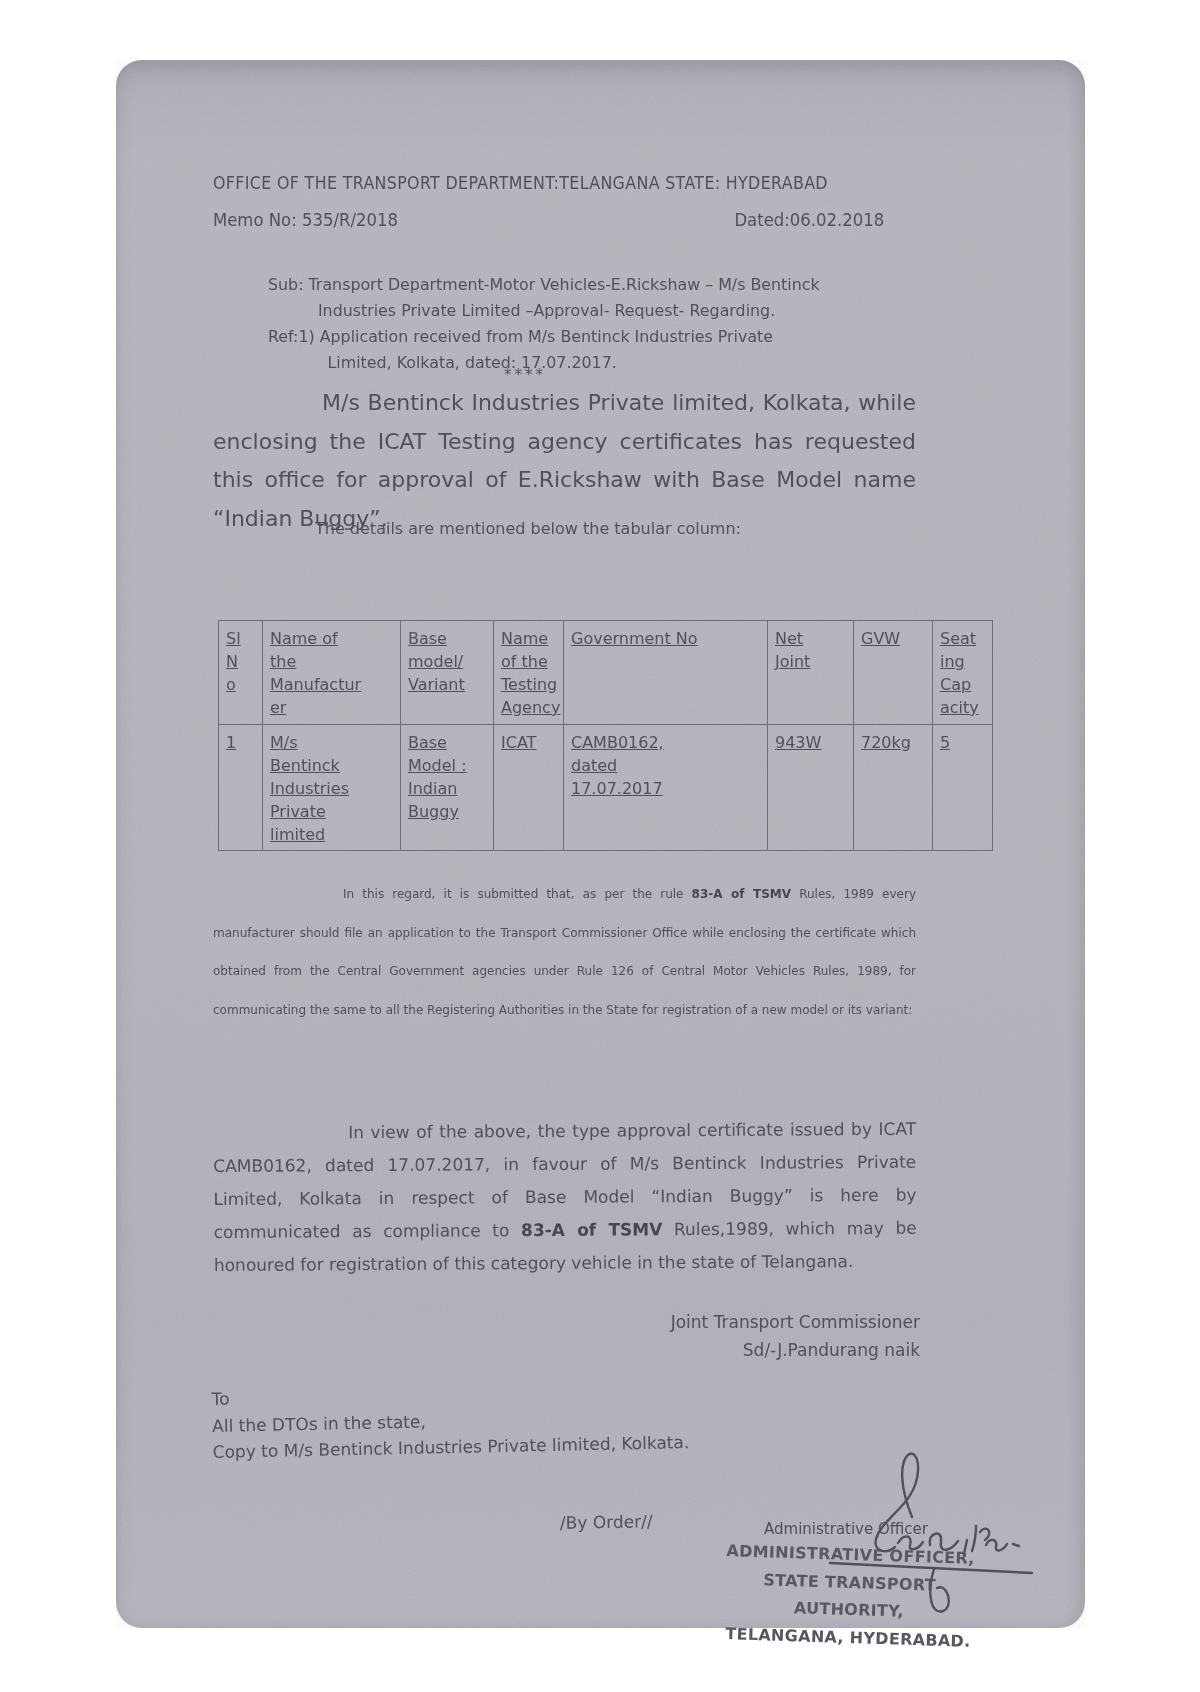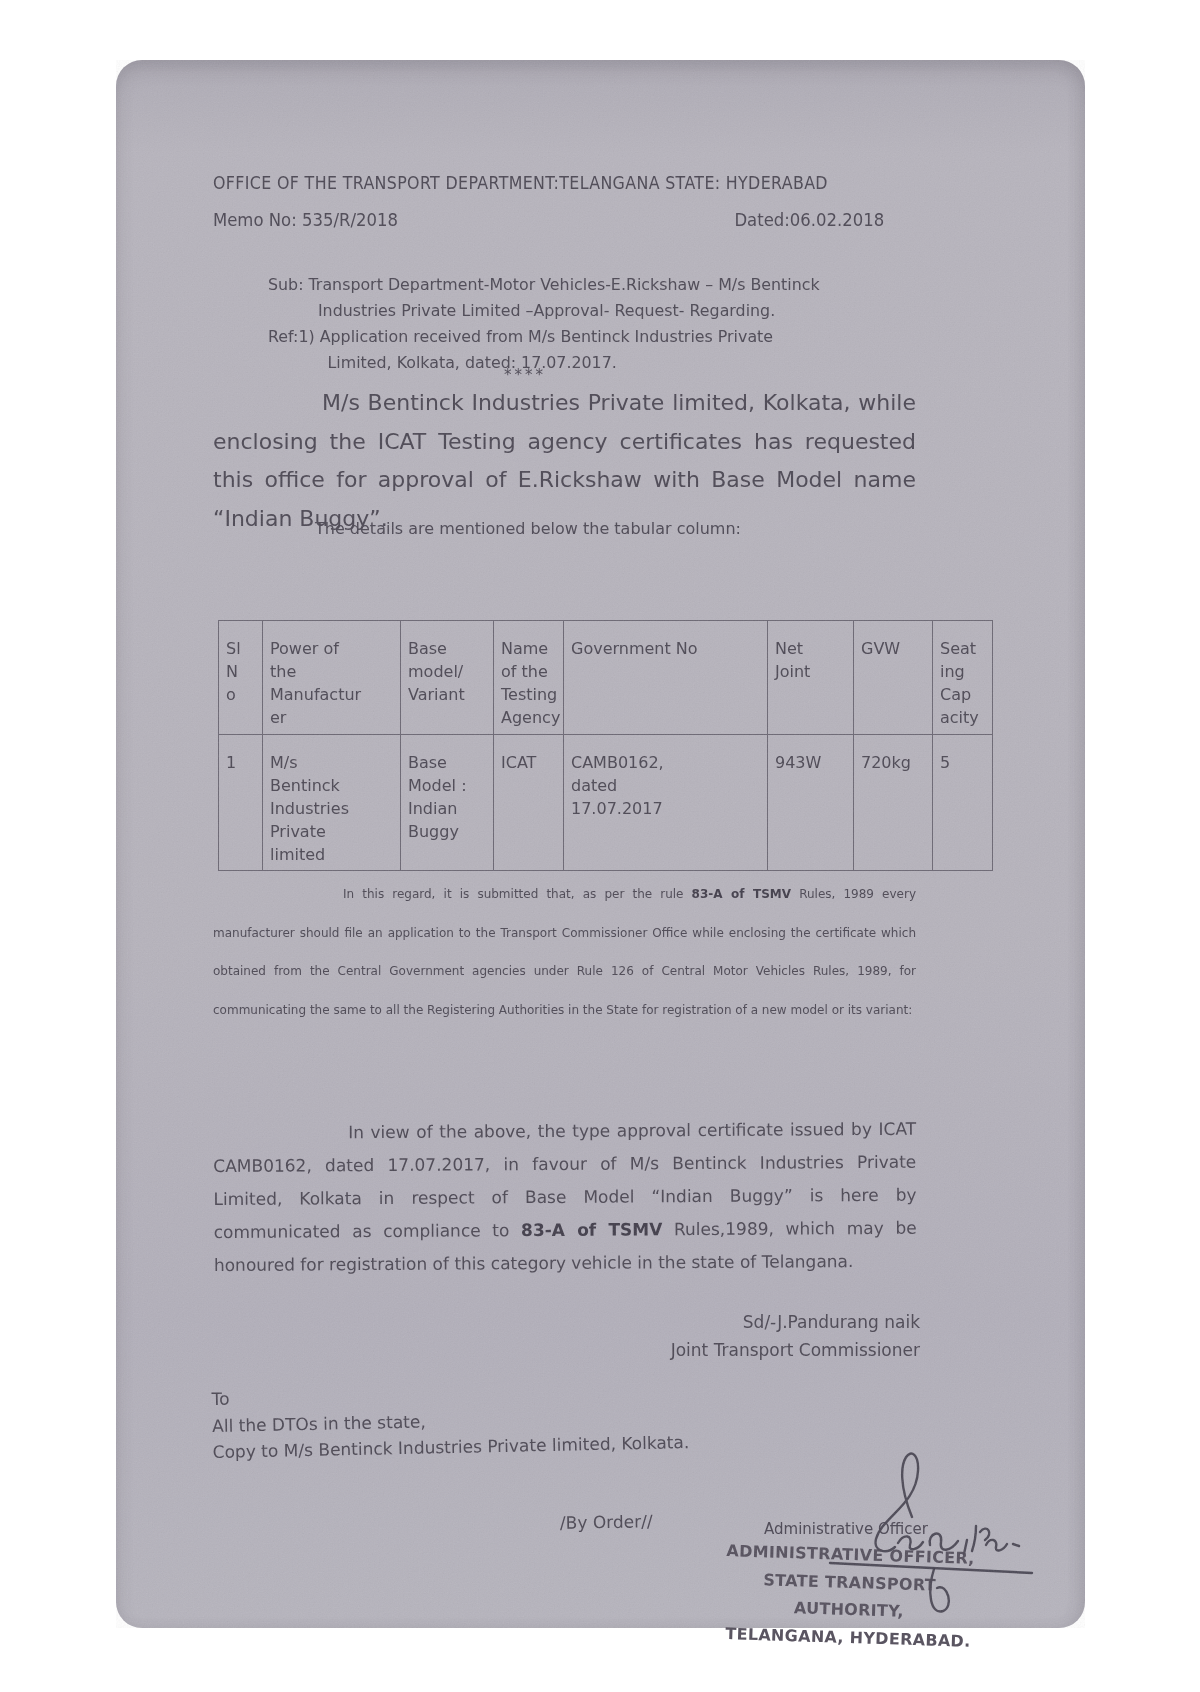--- a/index.html
+++ b/index.html
@@ -29,22 +29,22 @@
   .para{
     left:97px;width:703px;text-align:justify;color:#4c4854;
   }
   .para1{top:324px;font-size:22px;line-height:38.5px;text-indent:109px;}
   .details-line{left:199px;top:459px;font-size:16.5px;transform:scaleX(.97);transform-origin:left top;}
   table.memo-table{
     position:absolute;left:102px;top:560px;border-collapse:collapse;
     font-size:16px;line-height:23px;color:#4c4854;table-layout:fixed;width:774px;
   }
   table.memo-table td{
-    border:1.4px solid #6b6773;vertical-align:top;padding:16px 5px 2px 7px;
-    white-space:pre-line;overflow:hidden;
+    border:1.4px solid #6b6773;vertical-align:top;padding:6px 5px 2px 7px;
+    white-space:pre-line;overflow:hidden;text-decoration:underline;
   }
   tr.hdr td{height:95px;}
   tr.datarow td{height:117px;}
   .para2{top:815px;font-size:12px;line-height:38.5px;text-indent:130px;}
   .para3{top:1057px;font-size:17px;line-height:33px;text-indent:135px;transform:rotate(-.35deg);transform-origin:left top;}
   b{color:#413d4a;}
   .signoff{left:474px;top:1248px;width:330px;text-align:right;font-size:17px;line-height:28px;}
   .toblock{left:97px;top:1326px;font-size:17px;line-height:26.5px;transform:rotate(-1.2deg);transform-origin:left bottom;}
   .byorder{left:444px;top:1452px;font-size:17px;transform:rotate(-1deg);}
   .typed-officer{left:610px;top:1460px;width:240px;text-align:center;font-size:15px;color:#4a4653;}
@@ -90,21 +90,21 @@
       <col style="width:204px">
         <col style="width:86px">
         <col style="width:79px">
         <col style="width:60px">
     </colgroup>
     <tbody>
         <tr class="hdr">
       <td>Sl
 N
 o</td>
-      <td>Power of
+      <td>Name of
 the
 Manufactur
 er</td>
       <td>Base
 model/
 Variant</td>
       <td>Name
 of the
 Testing
 Agency</td>
@@ -137,22 +137,22 @@
       <td>5</td>
     </tr>
   </tbody>
     </table>
 
   <div class="abs para para2"><span>In this regard, it is submitted that, as per the rule </span><b>83-A of TSMV</b><span> Rules, 1989 every manufacturer should file an application to the Transport Commissioner Office while enclosing the certificate which obtained from the Central Government agencies under Rule 126 of Central Motor Vehicles Rules, 1989, for communicating the same to all the Registering Authorities in the State for registration of a new model or its variant:</span></div>
 
   <div class="abs para para3"><span>In view of the above, the type approval certificate issued by ICAT CAMB0162, dated 17.07.2017, in favour of M/s Bentinck Industries Private Limited, Kolkata in respect of Base Model “Indian Buggy” is here by communicated as compliance to </span><b>83-A of TSMV</b><span> Rules,1989, which may be honoured for registration of this category vehicle in the state of Telangana.</span></div>
 
   <div class="abs signoff">
+    <div>Joint Transport Commissioner</div>
     <div>Sd/-J.Pandurang naik</div>
-    <div>Joint Transport Commissioner</div>
   </div>
 
   <div class="abs toblock">
     <div>To</div>
     <div>All the DTOs in the state,</div>
     <div>Copy to M/s  Bentinck Industries Private limited, Kolkata.</div>
   </div>
 
   <div class="abs byorder">/By Order//</div>
 

